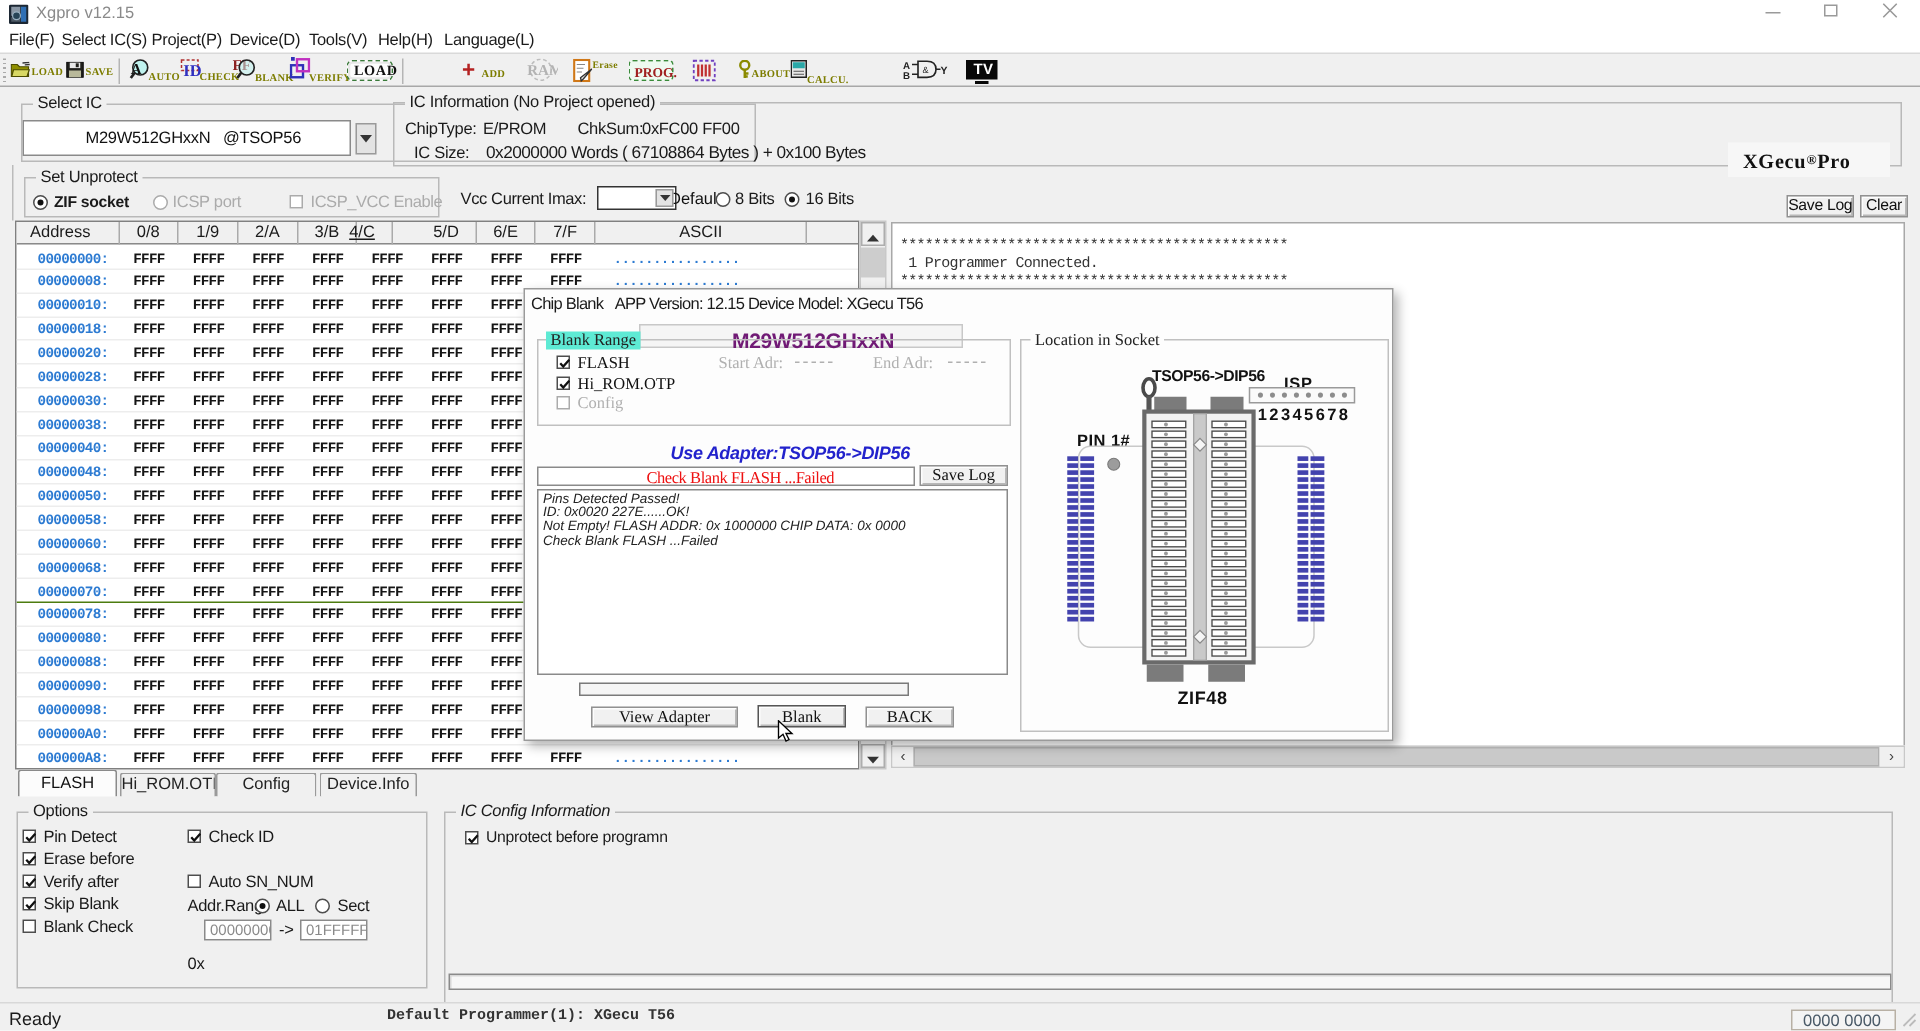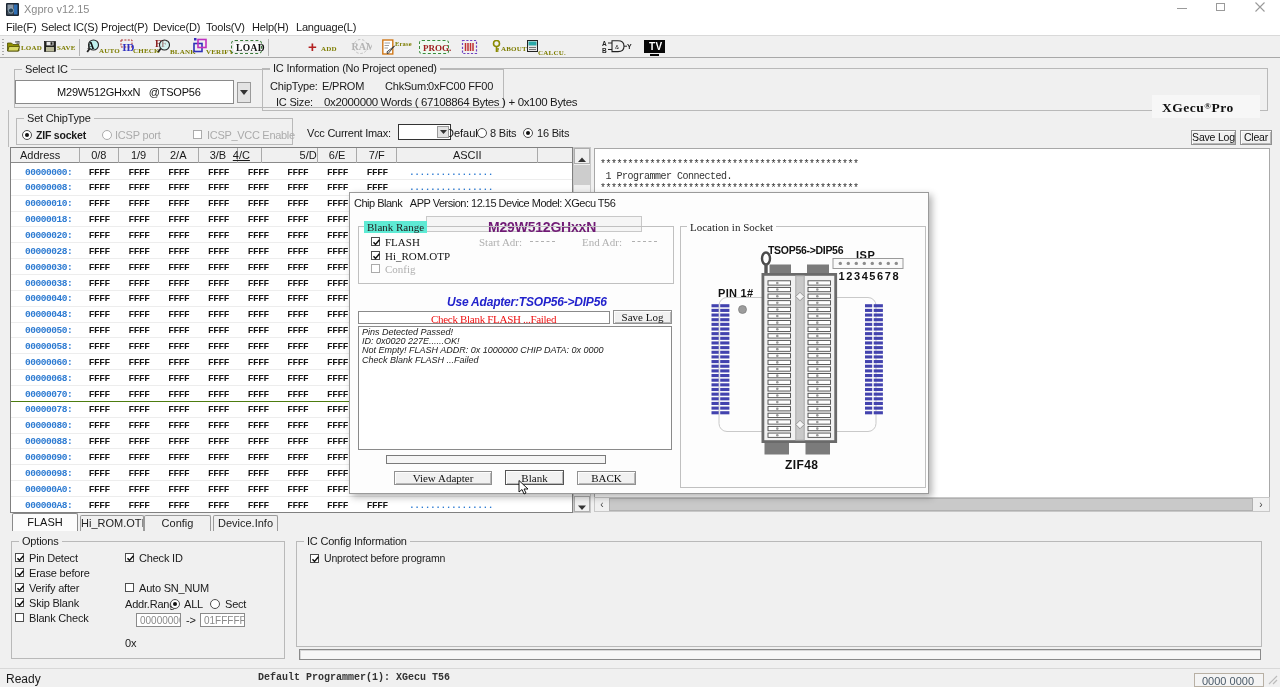--- a/index.html
+++ b/index.html
@@ -138,21 +138,21 @@
   </div>
 <div class="lbl" style="left:270px;top:80px;">ChipType:</div>
 <div class="lbl" style="left:322px;top:80px;">E/PROM</div>
 <div class="lbl" style="left:385px;top:80px;">ChkSum:</div>
 <div class="lbl" style="left:428px;top:80px;">0xFC00 FF00</div>
 <div class="lbl" style="left:276px;top:96px;">IC Size:</div>
 <div class="lbl" style="left:324px;top:96px;font-size:11.5px;letter-spacing:-0.35px;">0x2000000 Words ( 67108864 Bytes ) + 0x100 Bytes</div>
 <div class="ab" style="left:1152px;top:95px;width:108px;height:23px;background:#f7f7f7;"></div>
 <div class="ab srf" style="left:1162px;top:100px;font-size:13.5px;font-weight:bold;letter-spacing:0.5px;color:#111;">XGecu<span style="font-size:9px;vertical-align:3px;">®</span>Pro</div>
 <div class="grp" style="left:16px;top:118px;width:277px;height:27px;">
-    <span>Set ChipType</span>
+    <span>Set Unprotect</span>
   </div>
 <div class="radio sel" style="left:22px;top:130px;"></div>
 <div class="lbl" style="left:36px;top:129px;font-weight:bold;font-size:10.5px;letter-spacing:-0.2px;">ZIF socket</div>
 <div class="radio dis" style="left:102px;top:130px;"></div>
 <div class="lbl" style="left:115px;top:129px;color:#ababab;">ICSP port</div>
 <div class="cb dis" style="left:193px;top:130px;"></div>
 <div class="lbl" style="left:207px;top:129px;color:#ababab;letter-spacing:-0.3px;">ICSP_VCC Enable</div>
 <div class="lbl" style="left:307px;top:127px;font-size:11px;letter-spacing:-0.25px;">Vcc Current Imax:</div>
 <div class="ab" style="left:398px;top:124px;width:53px;height:16px;background:#fff;border:1px solid #333;"></div>
 <div class="ab" style="left:402px;top:127px;font-size:11px;color:#111;padding-left:44px;">Default</div>
@@ -168,21 +168,21 @@
 <div class="btn" style="left:1240px;top:130px;width:32px;height:15px;line-height:13px;font-size:10.5px;letter-spacing:-0.2px;">Clear</div>
 <div class="ab" style="left:8px;top:110px;width:1px;height:37px;background:#bbb;"></div>
 <div class="ab" style="left:10px;top:147px;width:563px;height:366px;background:#fff;border:1px solid #808080;overflow:hidden;">
     <div style="position:absolute;left:0;top:0;width:561px;height:15px;background:#f0f0f0;border-bottom:1px solid #8a8a8a;">
       <div style="position:absolute;left:0.0px;top:0;width:68.5px;height:15px;border-right:1px solid #aaa;font-size:11px;color:#1a1a1a;text-align:left;padding-left:9px;line-height:14px;">Address</div>
       <div style="position:absolute;left:68.5px;top:0;width:39.7px;height:15px;border-right:1px solid #aaa;font-size:11px;color:#1a1a1a;text-align:center;line-height:14px;">0/8</div>
       <div style="position:absolute;left:108.2px;top:0;width:39.7px;height:15px;border-right:1px solid #aaa;font-size:11px;color:#1a1a1a;text-align:center;line-height:14px;">1/9</div>
       <div style="position:absolute;left:147.9px;top:0;width:39.7px;height:15px;border-right:1px solid #aaa;font-size:11px;color:#1a1a1a;text-align:center;line-height:14px;">2/A</div>
       <div style="position:absolute;left:187.6px;top:0;width:39.7px;height:15px;border-right:1px solid #aaa;font-size:11px;color:#1a1a1a;text-align:center;line-height:14px;">3/B</div>
       <div style="position:absolute;left:211px;top:0;width:39.7px;height:15px;border-right:1px solid #aaa;font-size:11px;color:#1a1a1a;text-align:center;line-height:14px;text-decoration:underline;">4/C</div>
-      <div style="position:absolute;left:267.0px;top:0;width:39.7px;height:15px;border-right:1px solid #aaa;font-size:11px;color:#1a1a1a;text-align:right;line-height:14px;">5/D</div>
+      <div style="position:absolute;left:267.0px;top:0;width:39.7px;height:15px;border-right:1px solid #aaa;font-size:11px;color:#1a1a1a;text-align:center;line-height:14px;">5/D</div>
       <div style="position:absolute;left:306.7px;top:0;width:39.7px;height:15px;border-right:1px solid #aaa;font-size:11px;color:#1a1a1a;text-align:center;line-height:14px;">6/E</div>
       <div style="position:absolute;left:346.4px;top:0;width:39.7px;height:15px;border-right:1px solid #aaa;font-size:11px;color:#1a1a1a;text-align:center;line-height:14px;">7/F</div>
       <div style="position:absolute;left:386.1px;top:0;width:141.3px;height:15px;border-right:1px solid #aaa;font-size:11px;color:#1a1a1a;text-align:center;line-height:14px;">ASCII</div>
     </div>
     <div style="position:absolute;left:0;top:16.00px;width:561px;height:15.86px;border-bottom:1px solid #ededed;">
       <div class="mono" style="position:absolute;left:14px;top:2.5px;font-size:9.5px;font-weight:bold;letter-spacing:-0.45px;color:#2d7bd2;">00000000:</div>
       <div class="mono" style="position:absolute;left:68.5px;top:2.5px;width:39.7px;text-align:center;font-size:9.5px;font-weight:bold;letter-spacing:-0.45px;color:#151515;">FFFF</div>
       <div class="mono" style="position:absolute;left:108.2px;top:2.5px;width:39.7px;text-align:center;font-size:9.5px;font-weight:bold;letter-spacing:-0.45px;color:#151515;">FFFF</div>
       <div class="mono" style="position:absolute;left:147.9px;top:2.5px;width:39.7px;text-align:center;font-size:9.5px;font-weight:bold;letter-spacing:-0.45px;color:#151515;">FFFF</div>
       <div class="mono" style="position:absolute;left:187.6px;top:2.5px;width:39.7px;text-align:center;font-size:9.5px;font-weight:bold;letter-spacing:-0.45px;color:#151515;">FFFF</div>
@@ -506,21 +506,21 @@
 <div class="lbl" style="left:139px;top:582px;">Auto SN_NUM</div>
 <div class="lbl" style="left:125px;top:598px;">Addr.Rang</div>
 <div class="radio sel" style="left:170px;top:599px;"></div>
 <div class="lbl" style="left:184px;top:598px;">ALL</div>
 <div class="radio" style="left:210px;top:599px;"></div>
 <div class="lbl" style="left:225px;top:598px;">Sect</div>
 <div class="lbl" style="left:125px;top:593px;margin-top:44px;">0x</div>
 <div class="ab" style="left:136px;top:613px;width:45px;height:14px;background:#fff;border:1px solid #8a8a8a;font-size:10px;color:#8a8a8a;line-height:13px;padding-left:3px;overflow:hidden;">00000000(</div>
 <div class="lbl" style="left:186px;top:614px;">-&gt;</div>
 <div class="ab" style="left:200px;top:613px;width:45px;height:14px;background:#fff;border:1px solid #8a8a8a;font-size:10px;color:#8a8a8a;line-height:13px;padding-left:3px;overflow:hidden;">01FFFFFF</div>
-<div class="grp" style="left:296px;top:541px;width:966px;height:106px;">
+<div class="grp" style="left:296px;top:541px;width:966px;height:128px;font-style:italic;">
     <span>IC Config Information</span>
   </div>
 <div class="cb" style="left:310px;top:554px;">
     <svg width="9" height="9" viewBox="0 0 9 9">
       <path d="M1.5 4.2 L3.5 6.4 L7.5 1.8" stroke="#111" stroke-width="1.5" fill="none"></path>
     </svg>
   </div>
 <div class="lbl" style="left:324px;top:552px;font-size:10.5px;">Unprotect before programn</div>
 <div class="ab" style="left:299px;top:649px;width:962px;height:11px;background:#f7f7f7;border:1px solid #8a8a8a;box-shadow:inset 1px 1px 0 #d8d8d8;"></div>
 <div class="ab" style="left:0;top:668px;width:1280px;height:19px;background:#f0f0f0;border-top:1px solid #d8d8d8;"></div>

